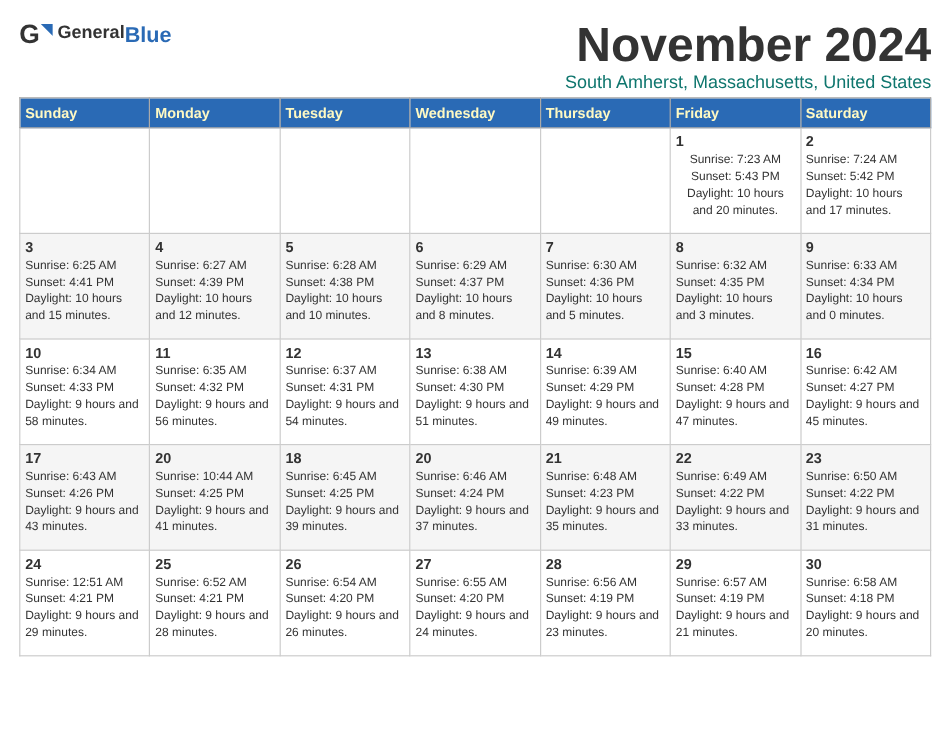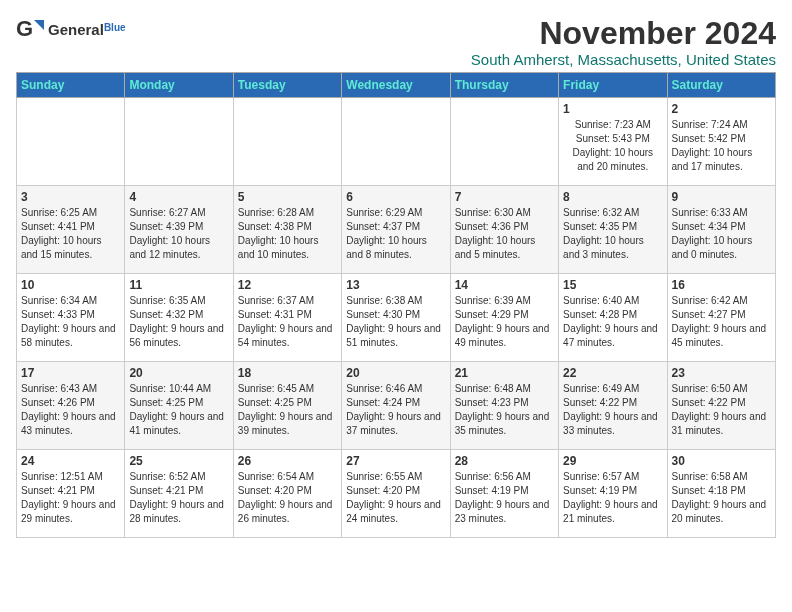--- a/index.html
+++ b/index.html
@@ -25,50 +25,50 @@
       display: flex;
       flex-direction: row;
       line-height: 1.1;
     }
     .logo-general {
       font-size: 15px;
       font-weight: bold;
       color: #333;
     }
     .logo-blue {
-      font-size: 10px;
+      font-size: 18px;
       font-weight: bold;
       color: #2a6ab5;
       text-align: center;
     }
     .logo-icon {
       width: 28px;
       height: 28px;
     }
     .title-block {
       text-align: right;
     }
     .month-title {
-      font-size: 32px;
+      font-size: 40px;
       font-weight: bold;
       color: #333;
       line-height: 1.1;
     }
     .location-title {
       font-size: 15px;
       color: #0f766e;
     }
     table {
       width: 100%;
       border-collapse: collapse;
       table-layout: fixed;
     }
     thead tr th {
       background-color: #2a6ab5;
-      color: #5eead4;
+      color: #fef9c3;
       font-size: 12px;
       font-weight: bold;
       padding: 5px 4px;
       text-align: left;
       border: 1px solid #aaa;
     }
     tbody tr td {
       vertical-align: top;
       border: 1px solid #ccc;
       padding: 4px 4px;

